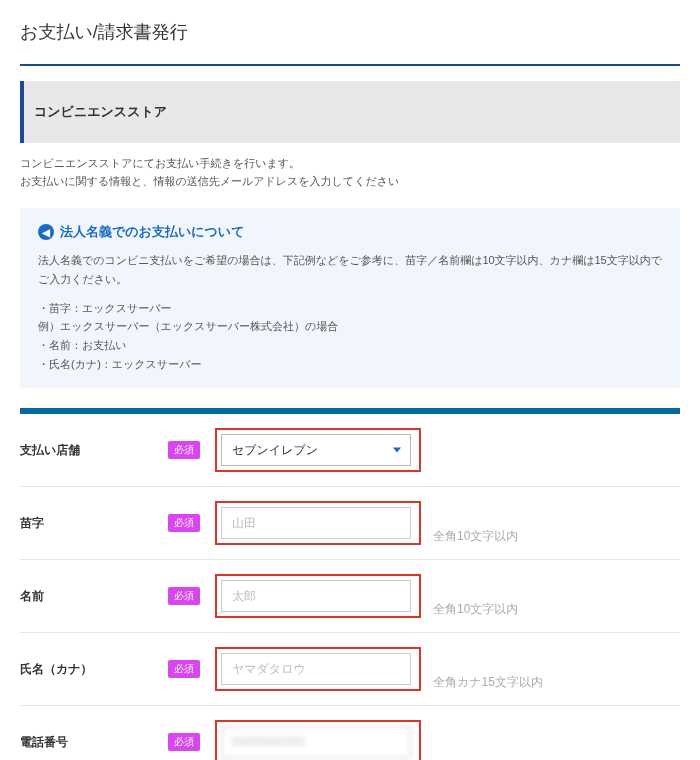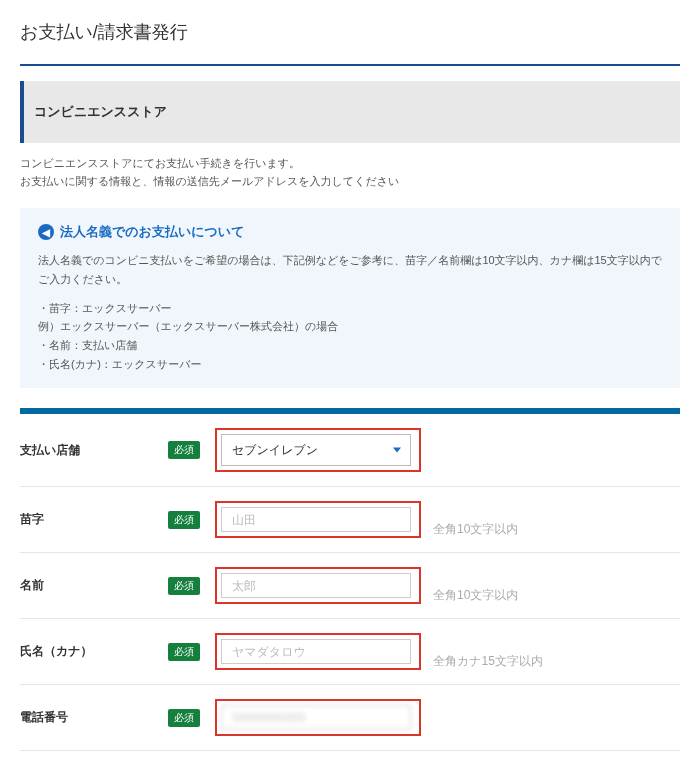--- a/index.html
+++ b/index.html
@@ -12,26 +12,26 @@
 .info-box-title { color: #1a6bc4; font-weight: bold; font-size: 13px; margin-bottom: 10px; display: flex; align-items: center; }
 .info-box-title .icon { display: inline-flex; align-items: center; justify-content: center; width: 16px; height: 16px; background: #1a6bc4; border-radius: 50%; color: #fff; margin-right: 6px; font-size: 10px; }
 .info-box-body { font-size: 11px; color: #555; line-height: 1.7; }
 .info-box-body p { margin-bottom: 10px; }
 .highlight-box { border: 2px solid #d9352a; padding: 4px 8px 4px 4px; margin-bottom: 0; }
 .form-table { width: 100%; }
 .form-row { display: flex; align-items: center; border-bottom: 1px solid #e5e5e5; padding: 14px 0; }
 .form-row:first-child { border-top: 6px solid #0369a1; }
 .label-cell { width: 195px; display: flex; align-items: center; justify-content: space-between; padding-right: 15px; }
 .label-text { font-size: 12px; font-weight: bold; color: #333; }
-.req-badge { background: #15803d; color: #fff; font-size: 10px; padding: 2px 6px; border-radius: 2px; }
+.req-badge { background: #d946ef; color: #fff; font-size: 10px; padding: 2px 6px; border-radius: 2px; }
 .input-cell { flex: 1; display: flex; align-items: flex-end; }
 .select-wrap { position: relative; width: 190px; }
 .select-wrap select { width: 100%; height: 32px; border: 1px solid #bbb; padding: 0 10px; appearance: none; font-size: 12px; color: #333; background: #fff; }
 .select-wrap::after { content: ""; position: absolute; right: 10px; top: 50%; transform: translateY(-50%); width: 0; height: 0; border-left: 4px solid transparent; border-right: 4px solid transparent; border-top: 5px solid #1a6bc4; pointer-events: none; }
-.text-input { width: 190px; height: 25px; border: 1px solid #ccc; padding: 0 10px; font-size: 12px; color: #333; }
+.text-input { width: 190px; height: 32px; border: 1px solid #ccc; padding: 0 10px; font-size: 12px; color: #333; }
 .text-input::placeholder { color: #bbb; }
 .hint-text { font-size: 12px; color: #aaa; margin-left: 12px; }
 .blur-val { color: #ccc; filter: blur(2px); user-select: none; }
 </style>
 </head>
 <body>
 
 <div class="page">
   <h1 class="page-title">お支払い/請求書発行</h1>
 
@@ -44,21 +44,21 @@
 
   <div class="info-box">
     <div class="info-box-title">
       <span class="icon">◀</span>
       <span>法人名義でのお支払いについて</span>
     </div>
     <div class="info-box-body">
       <p>法人名義でのコンビニ支払いをご希望の場合は、下記例などをご参考に、苗字／名前欄は10文字以内、カナ欄は15文字以内でご入力ください。</p>
       <div>・苗字：エックスサーバー</div>
       <div>例）エックスサーバー（エックスサーバー株式会社）の場合</div>
-      <div>・名前：支払い店舗</div>
+      <div>・名前：お支払い</div>
       <div>・氏名(カナ)：エックスサーバー</div>
     </div>
   </div>
 
   <div class="form-table">
 
     <div class="form-row">
       <div class="label-cell">
         <span class="label-text">支払い店舗</span>
         <span class="req-badge">必須</span>

